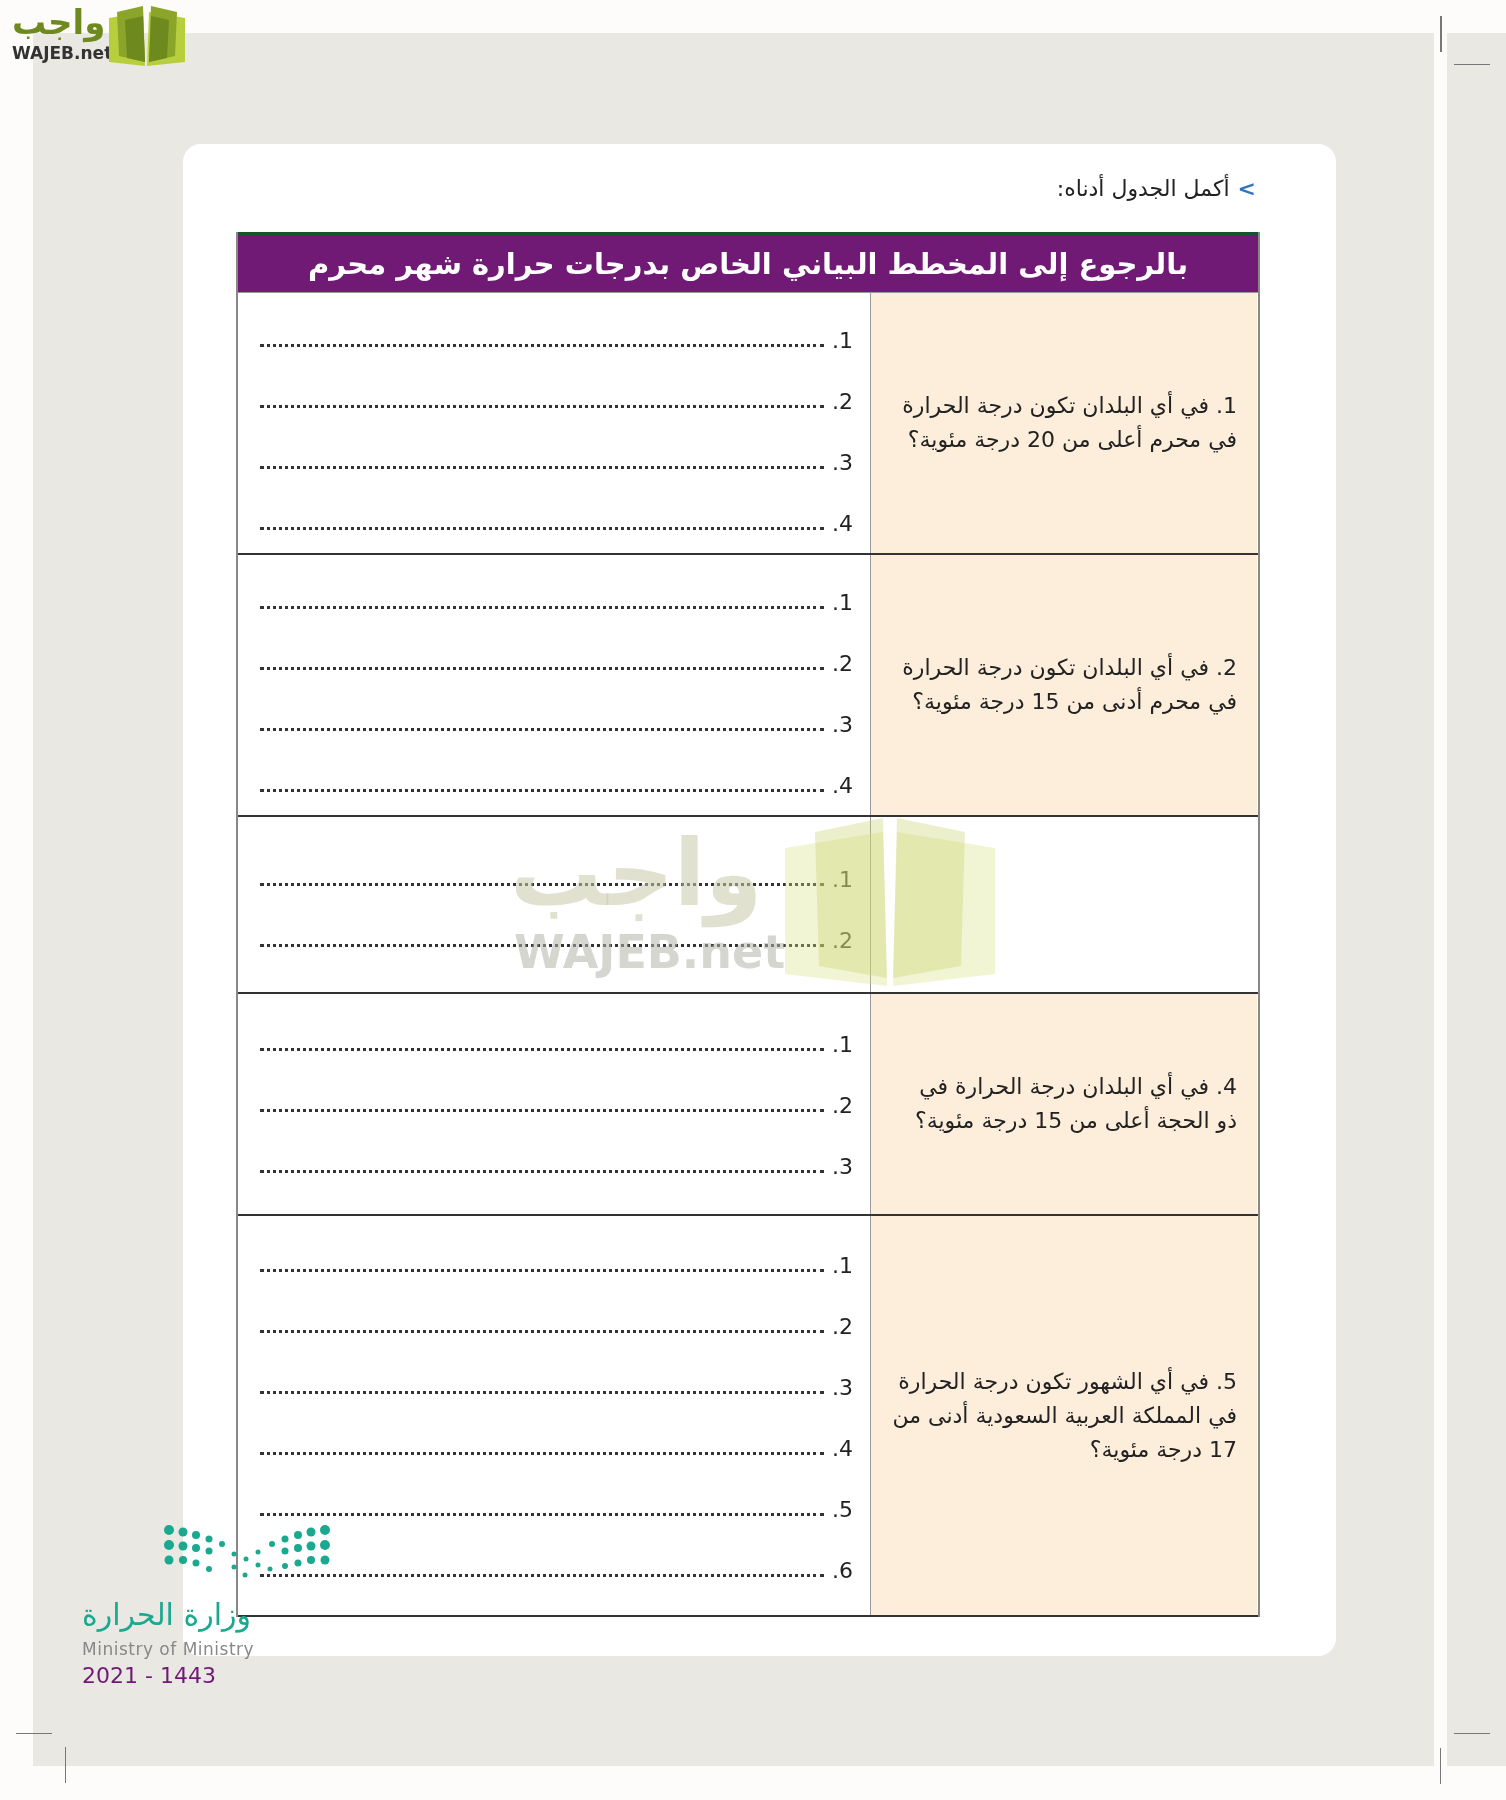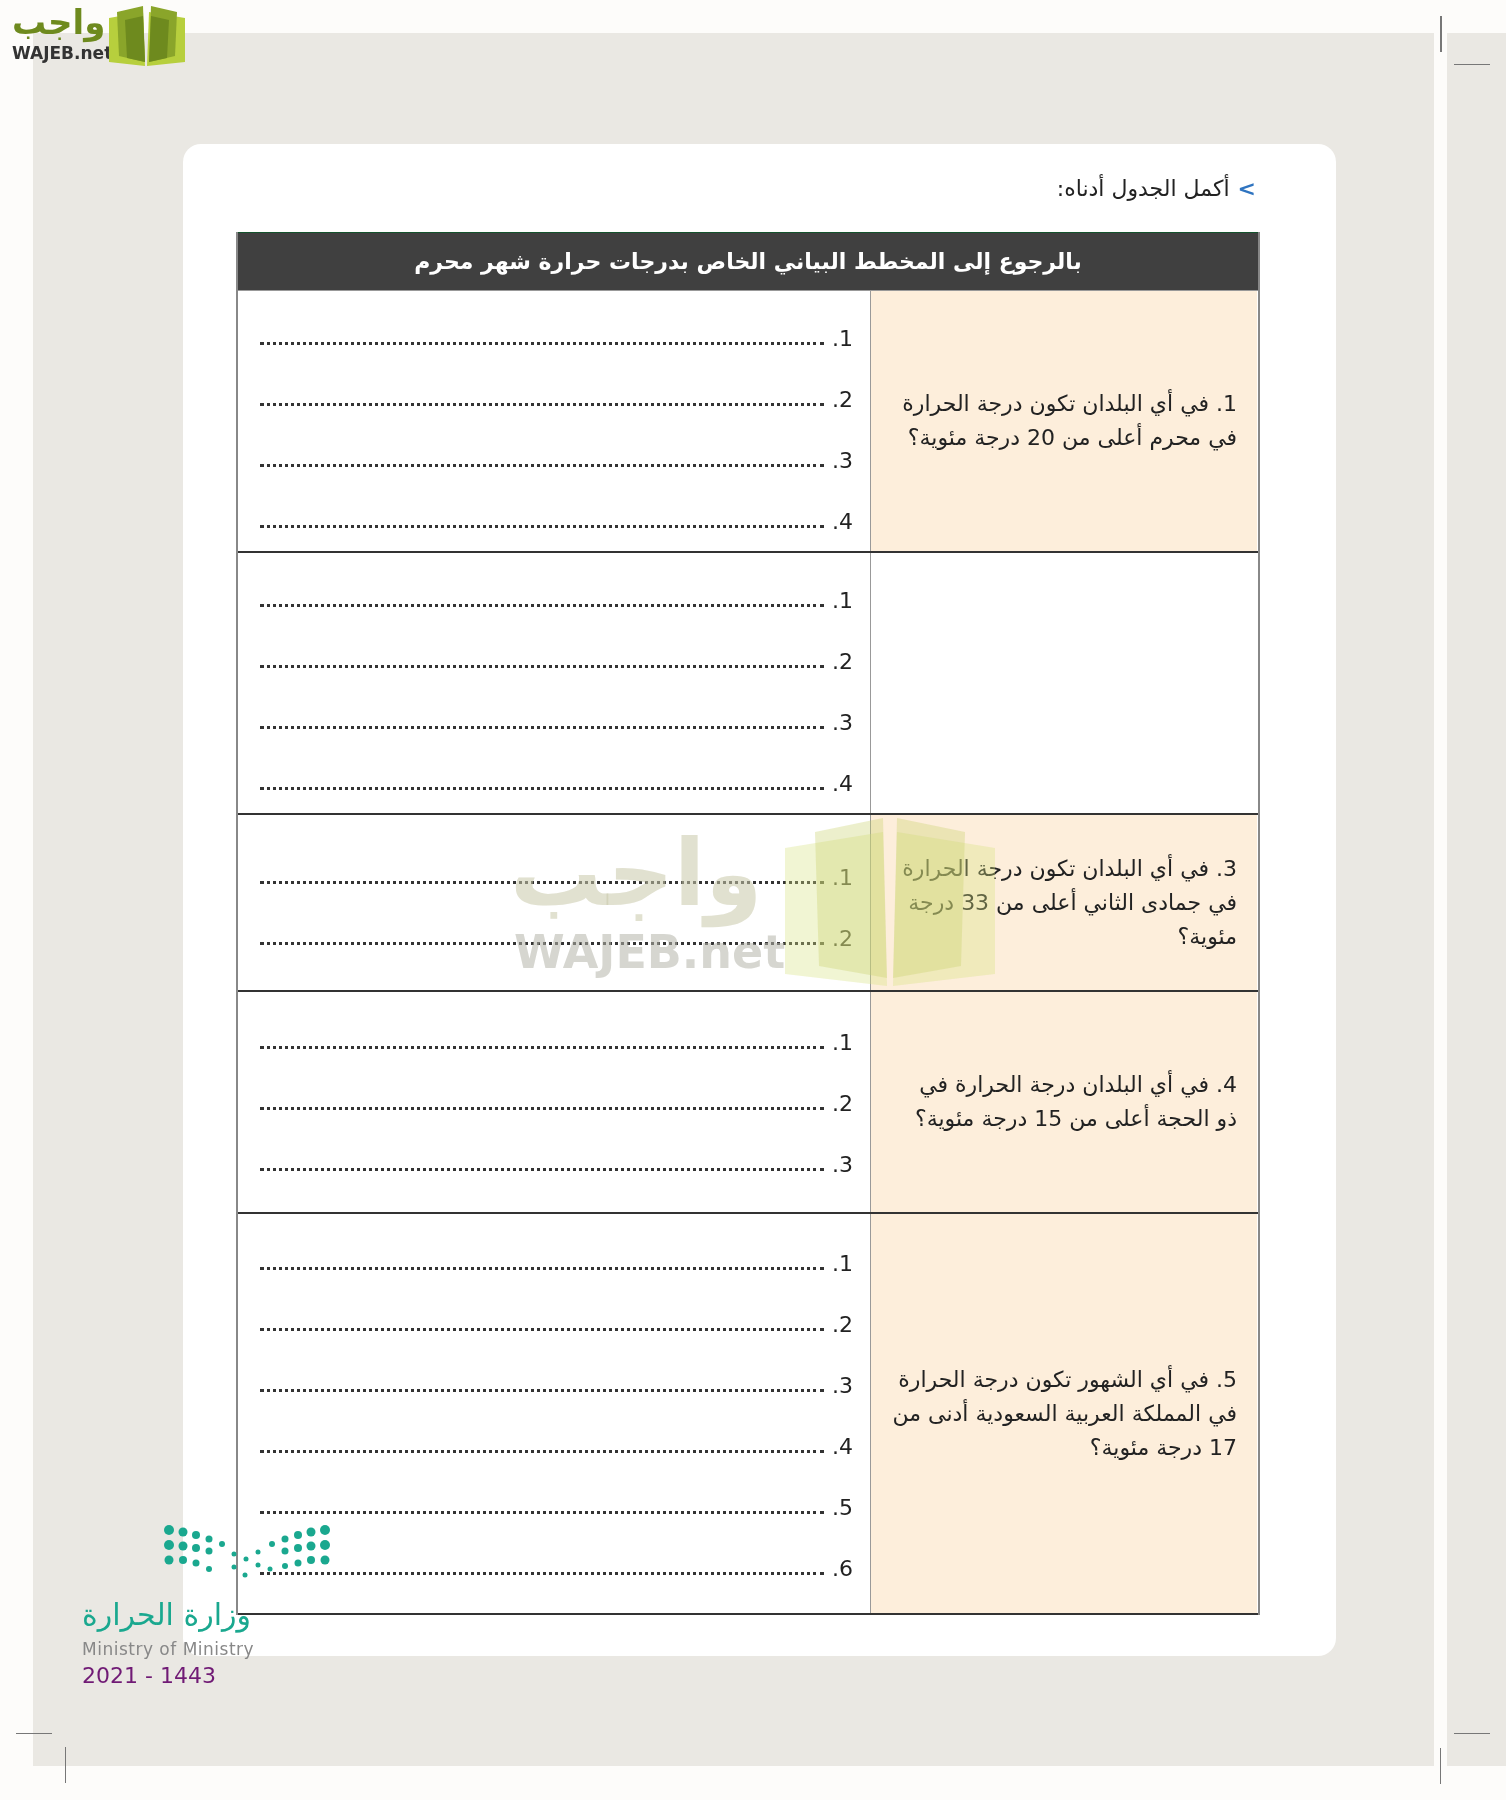--- a/index.html
+++ b/index.html
@@ -25,23 +25,23 @@
       position: absolute; right: 250px; top: 176px; direction: rtl;
       font-size: 22px; color: #222; white-space: nowrap; margin-left: 9px;
     }
     .instruction .chev { color: #2f74c0; font-weight: bold; margin-left: 8px; }
 
     .tbl {
       position: absolute; left: 236px; top: 232px; width: 1020px;
       border-left: 2px solid #888; border-right: 2px solid #888;
     }
     .tbl-header {
-      height: 57px; background: #404040; color: #fff; direction: rtl;
+      height: 57px; background: #701a75; color: #fff; direction: rtl;
       display: flex; align-items: center; justify-content: center;
-      font-size: 22px; font-weight: bold; border-top: 1px solid #14532d;
+      font-size: 29px; font-weight: bold; border-top: 3px solid #14532d;
     }
     .trow { display: flex; border-bottom: 2px solid #333; }
     .trow.first { border-top: 1px solid #999; }
     .ans {
       width: 632px; position: relative; background: #fff;
       border-right: 1px solid #999;
     }
     .q {
       width: 386px; background: #fdeedb; direction: rtl;
       display: flex; align-items: center;
@@ -140,34 +140,34 @@
         </div>
       <div class="answer-line" style="top:152px;">
           <span class="dots"></span>
           <span class="num">.3</span>
         </div>
       <div class="answer-line" style="top:213px;">
           <span class="dots"></span>
           <span class="num">.4</span>
         </div>
     </div>
+    <div class="q">2. في أي البلدان تكون درجة الحرارة في محرم أدنى من 15 درجة مئوية؟</div>
   </div>
 
   <div class="trow" style="height:175px;">
     <div class="ans">
       <div class="answer-line" style="top:45px;">
           <span class="dots"></span>
           <span class="num">.1</span>
         </div>
       <div class="answer-line" style="top:106px;">
           <span class="dots"></span>
           <span class="num">.2</span>
         </div>
     </div>
-    <div class="q">3. في أي البلدان تكون درجة الحرارة في جمادى الثاني أعلى من 33 درجة مئوية؟</div>
   </div>
 
   <div class="trow" style="height:220px;">
     <div class="ans">
       <div class="answer-line" style="top:33px;">
           <span class="dots"></span>
           <span class="num">.1</span>
         </div>
       <div class="answer-line" style="top:94px;">
           <span class="dots"></span>

